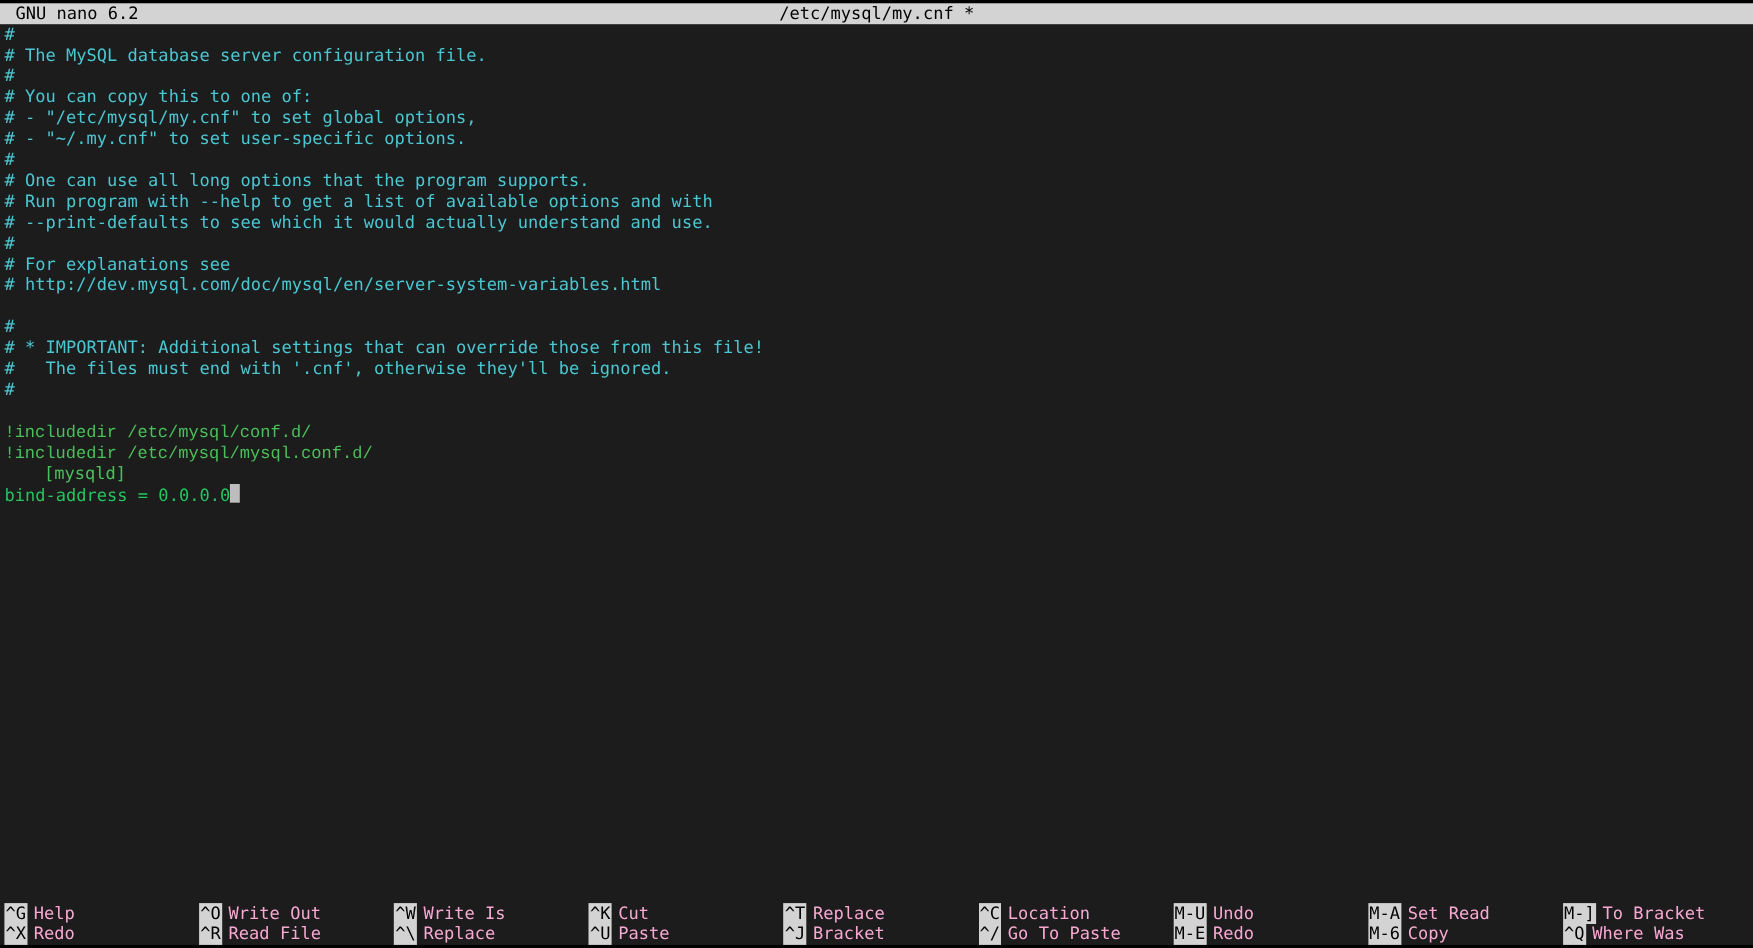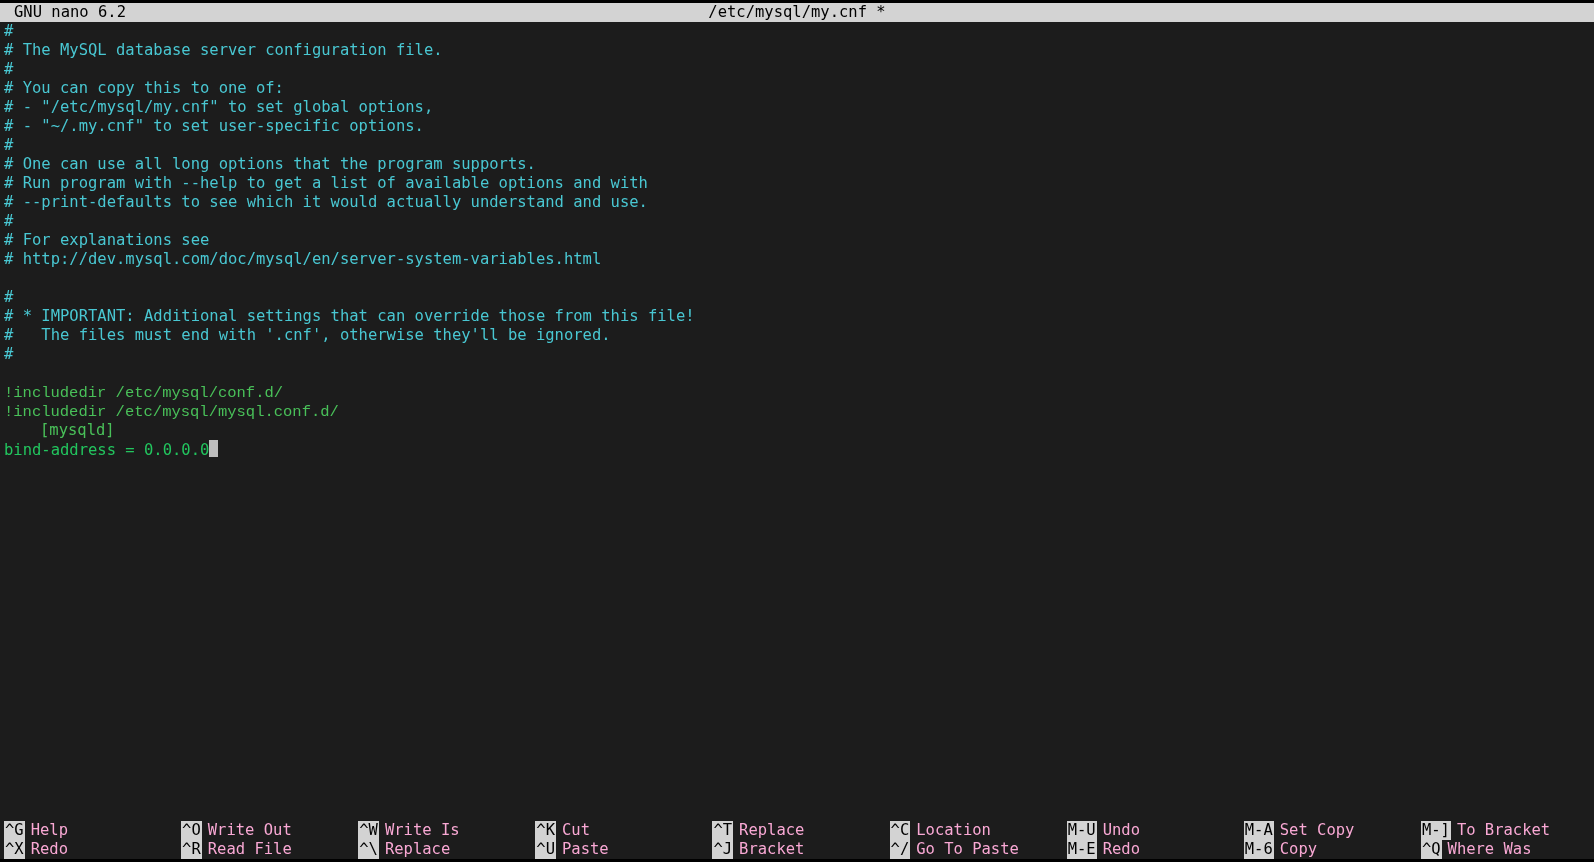--- a/index.html
+++ b/index.html
@@ -99,21 +99,21 @@
   <div class="editor" id="editor"><div class="editor-line"><span class="comment">#</span></div><div class="editor-line"><span class="comment"># The MySQL database server configuration file.</span></div><div class="editor-line"><span class="comment">#</span></div><div class="editor-line"><span class="comment"># You can copy this to one of:</span></div><div class="editor-line"><span class="comment"># - "/etc/mysql/my.cnf" to set global options,</span></div><div class="editor-line"><span class="comment"># - "~/.my.cnf" to set user-specific options.</span></div><div class="editor-line"><span class="comment">#</span></div><div class="editor-line"><span class="comment"># One can use all long options that the program supports.</span></div><div class="editor-line"><span class="comment"># Run program with --help to get a list of available options and with</span></div><div class="editor-line"><span class="comment"># --print-defaults to see which it would actually understand and use.</span></div><div class="editor-line"><span class="comment">#</span></div><div class="editor-line"><span class="comment"># For explanations see</span></div><div class="editor-line"><span class="comment"># http://dev.mysql.com/doc/mysql/en/server-system-variables.html</span></div><div class="editor-line"><span class="plain"></span></div><div class="editor-line"><span class="comment">#</span></div><div class="editor-line"><span class="comment"># * IMPORTANT: Additional settings that can override those from this file!</span></div><div class="editor-line"><span class="comment">#   The files must end with '.cnf', otherwise they'll be ignored.</span></div><div class="editor-line"><span class="comment">#</span></div><div class="editor-line"><span class="plain"></span></div><div class="editor-line"><span class="directive">!includedir /etc/mysql/conf.d/</span></div><div class="editor-line"><span class="directive">!includedir /etc/mysql/mysql.conf.d/</span></div><div class="editor-line"><span class="section">[mysqld]</span></div><div class="editor-line"><span class="plain">bind-address = 0.0.0.0</span><span class="cursor"></span></div></div>
 
   <div class="shortcuts" id="shortcuts">
       <div class="sc"><span class="key">^G</span><span class="label">Help</span></div>
       <div class="sc"><span class="key">^O</span><span class="label">Write Out</span></div>
       <div class="sc"><span class="key">^W</span><span class="label">Write Is</span></div>
       <div class="sc"><span class="key">^K</span><span class="label">Cut</span></div>
       <div class="sc"><span class="key">^T</span><span class="label">Replace</span></div>
       <div class="sc"><span class="key">^C</span><span class="label">Location</span></div>
       <div class="sc"><span class="key">M-U</span><span class="label">Undo</span></div>
-      <div class="sc"><span class="key">M-A</span><span class="label">Set Copy</span></div>
+      <div class="sc"><span class="key">M-A</span><span class="label">Set Read</span></div>
       <div class="sc"><span class="key">M-]</span><span class="label">To Bracket</span></div>
       <div class="sc"><span class="key">^X</span><span class="label">Redo</span></div>
       <div class="sc"><span class="key">^R</span><span class="label">Read File</span></div>
       <div class="sc"><span class="key">^\</span><span class="label">Replace</span></div>
       <div class="sc"><span class="key">^U</span><span class="label">Paste</span></div>
       <div class="sc"><span class="key">^J</span><span class="label">Bracket</span></div>
       <div class="sc"><span class="key">^/</span><span class="label">Go To Paste</span></div>
       <div class="sc"><span class="key">M-E</span><span class="label">Redo</span></div>
       <div class="sc"><span class="key">M-6</span><span class="label">Copy</span></div>
       <div class="sc"><span class="key">^Q</span><span class="label">Where Was</span></div>

